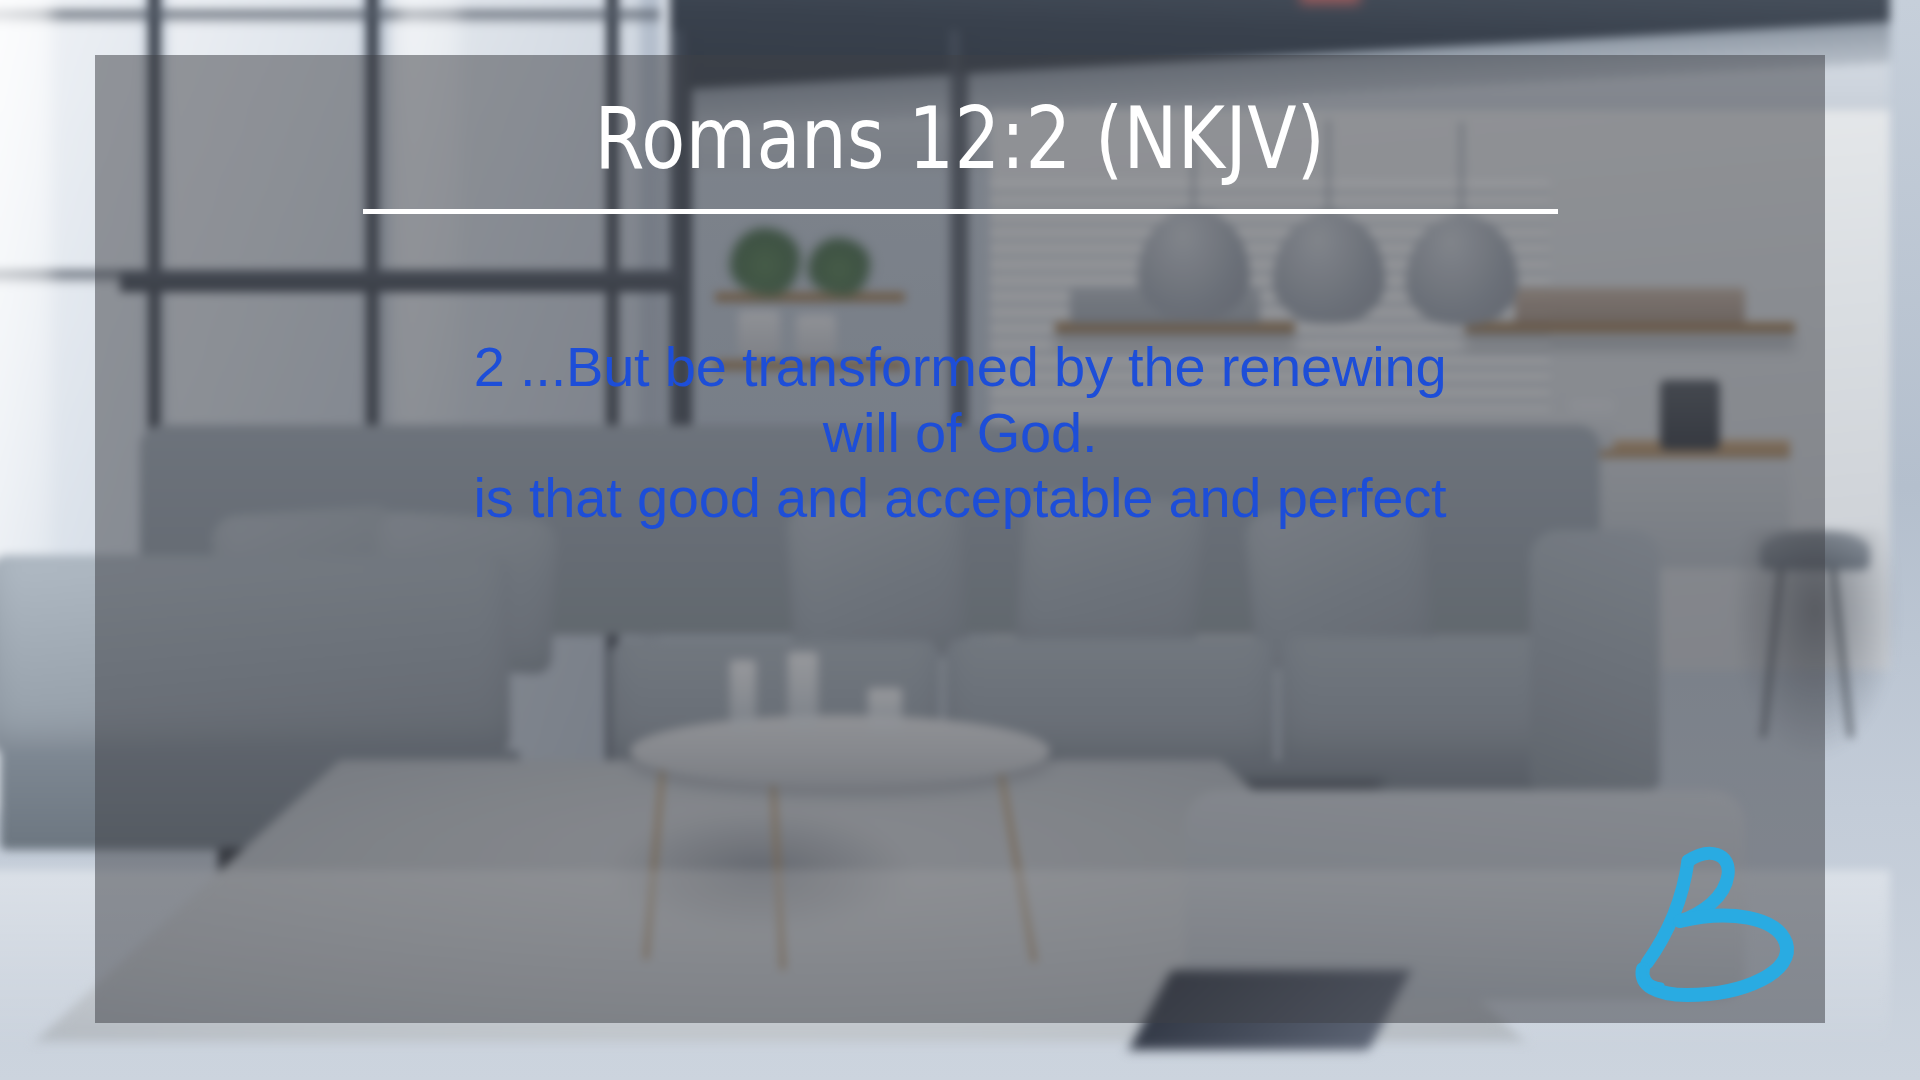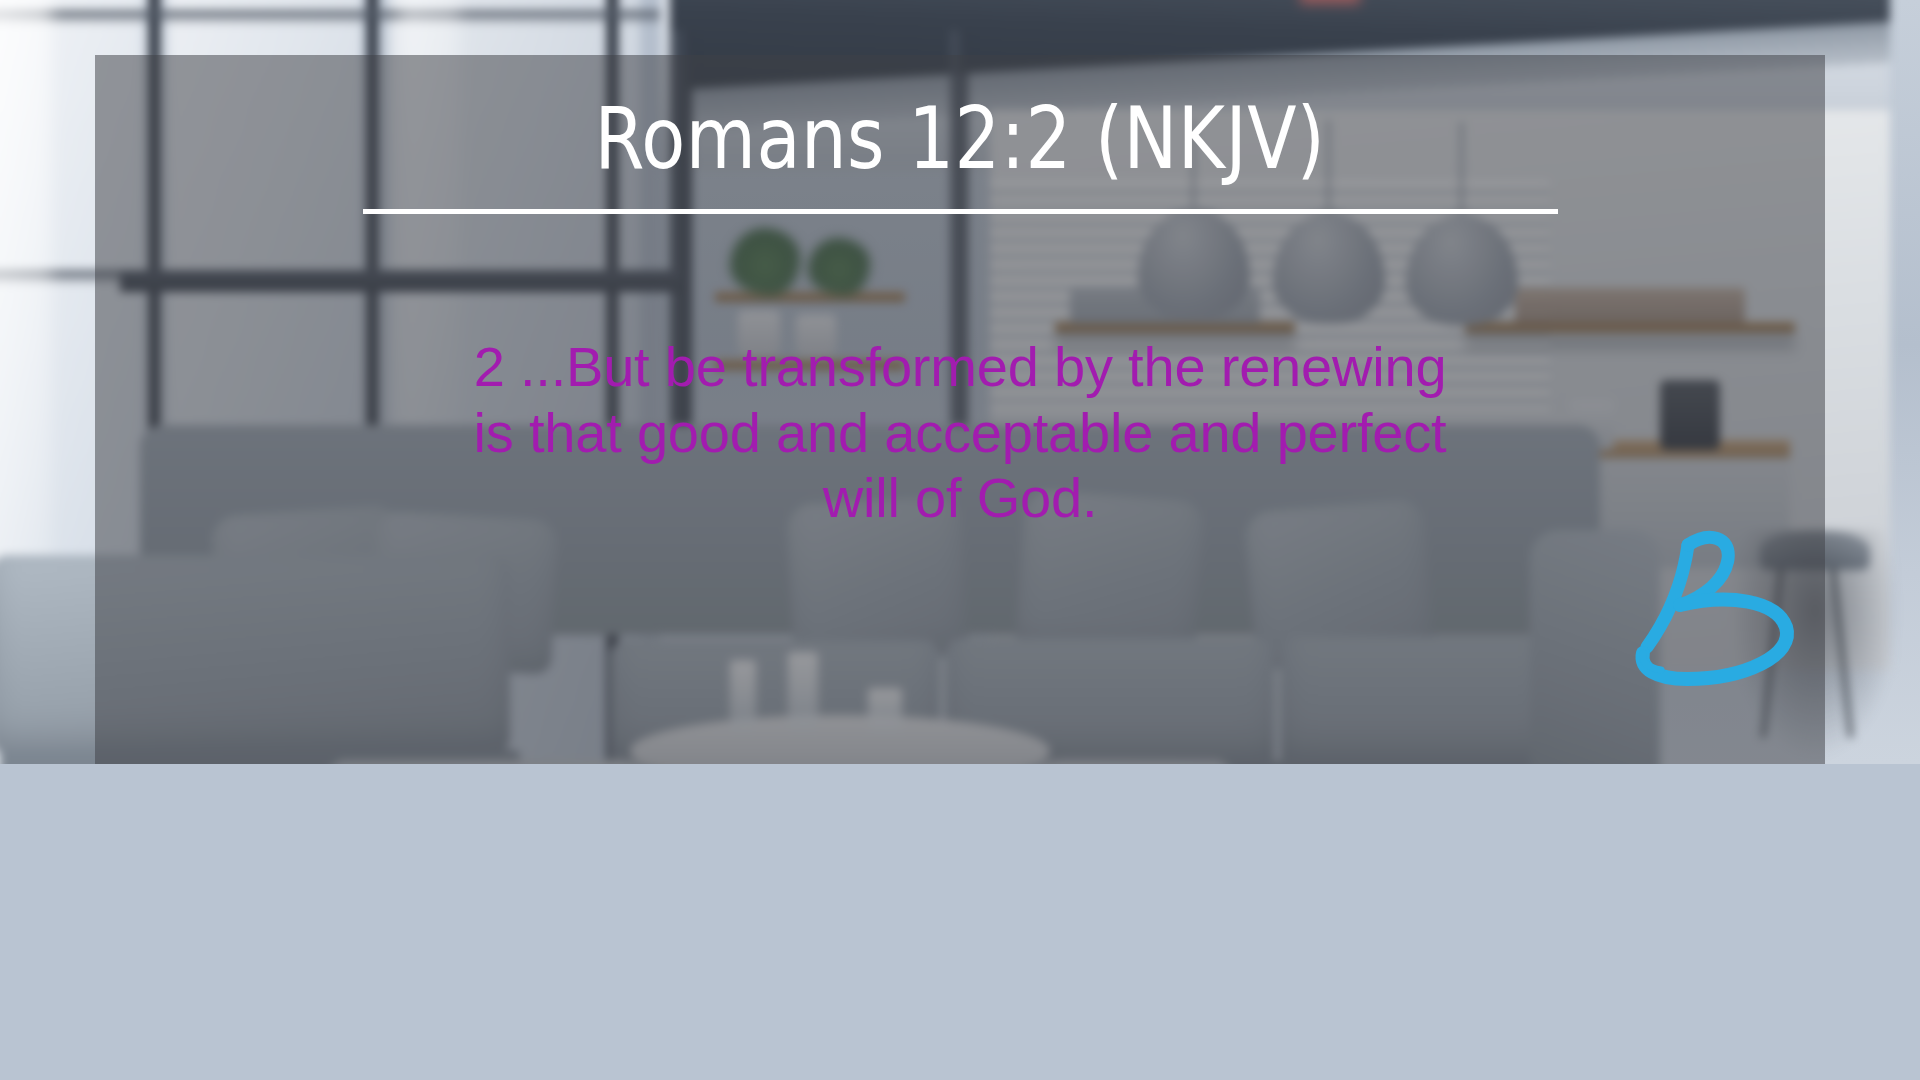--- a/index.html
+++ b/index.html
@@ -8,21 +8,21 @@
   html, body {
     width:1920px; height:1080px;
     overflow:hidden;
     background:#b9c4d2;
     font-family:"Liberation Sans", sans-serif;
   }
 
   
   #stage {
     position:relative;
-    width:1920px; height:764px;
+    width:1920px; height:1080px;
     overflow:hidden;
   }
 
   
   .bg-photo {
     position:absolute; inset:0;
     background:linear-gradient(180deg,#c6cfda 0%,#b4bfcd 45%,#c3ccd8 75%,#ccd4de 100%);
     overflow:hidden;
   }
 
@@ -240,21 +240,21 @@
     background:#ffffff;
   }
 
   .verse-body {
     margin-top:120px;
     width:1270px;
     font-family:"Liberation Sans", sans-serif;
     font-size:56px;
     font-weight:400;
     line-height:1.17;
-    color:#a21caf;
+    color:#1d4ed8;
     text-align:center;
     letter-spacing:-.2px;
   }
 
   
   .logo {
     position:absolute;
     right:95px; bottom:60px;
     width:200px; height:175px;
   }
@@ -366,22 +366,22 @@
   <div class="overlay-panel"></div>
 
   <div class="content">
 
     <div class="verse-title">Romans 12:2 (NKJV)</div>
 
     <div class="title-rule"></div>
 
     <div class="verse-body">
       <div>2 ...But be transformed by the renewing</div>
+      <div>will of God.</div>
       <div>is that good and acceptable and perfect</div>
-      <div>will of God.</div>
     </div>
   </div>
 
   <div class="logo">
     <svg viewBox="0 0 200 175" xmlns="http://www.w3.org/2000/svg">
       <g fill="none" stroke="#29ABE2" stroke-linecap="round" stroke-linejoin="round">
 
         <path d="M63 16 C 58 52, 45 86, 22 118" stroke-width="13"></path>
 
         <path d="M63 16 C 84 2, 106 8, 103 30 C 100 52, 78 68, 55 76" stroke-width="13"></path>

